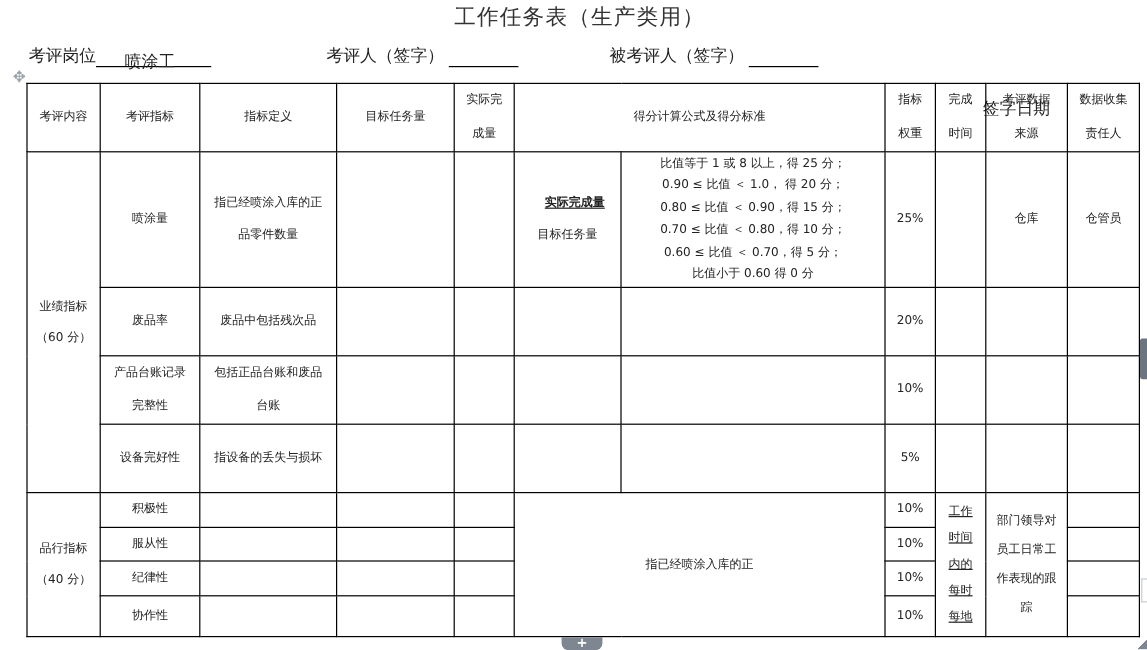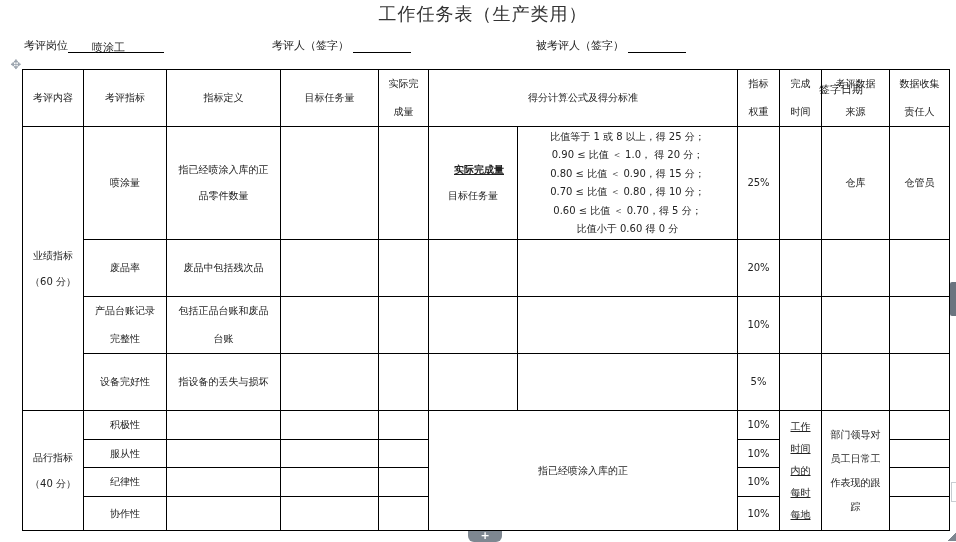--- a/index.html
+++ b/index.html
@@ -6,21 +6,21 @@
   body {
     width: 956px; height: 542px; position: relative; overflow: hidden;
     font-family: "DejaVu Sans", "Liberation Sans", sans-serif;
     color: #222;
   }
   .title {
     position: absolute; left: 0; top: 2px; width: 966px; text-align: center;
     font-size: 18px; color: #333; letter-spacing: 1px;
   }
   .sigline {
-    position: absolute; top: 38px; font-size: 11px; color: #222; white-space: nowrap;
+    position: absolute; top: 38px; font-size: 14px; color: #222; white-space: nowrap;
   }
   .sigline .blank {
     display: inline-block; border-bottom: 1px solid #000; height: 12px; vertical-align: bottom;
   }
   .sigline .blank span { display: inline-block; padding-left: 24px; }
   .move-handle {
     position: absolute; left: 9px; top: 58px; width: 14px; height: 14px;
     color: #9aa3ad; font-size: 13px; line-height: 14px; text-align: center;
   }
   table.main {
@@ -59,21 +59,21 @@
 
 <div class="title">工作任务表（生产类用）</div>
 
 <div class="sigline" style="left:24px;">
   <span>考评岗位</span><span class="blank" style="width:96px;"><span>喷涂工</span></span>
 </div>
 <div class="sigline" style="left:272px;">
   <span>考评人（签字）</span>
   <span class="blank" style="width:58px;"></span>
 </div>
-<div class="sigline" style="left:536px;">
+<div class="sigline" style="left:508px;">
   <span>被考评人（签字）</span>
   <span class="blank" style="width:58px;"></span>
 </div>
 <div class="sigline" style="left:819px;margin-top:44px;">
   <span>签字日期</span>
 </div>
 
 <div class="move-handle">✥</div>
 
 <table class="main">

